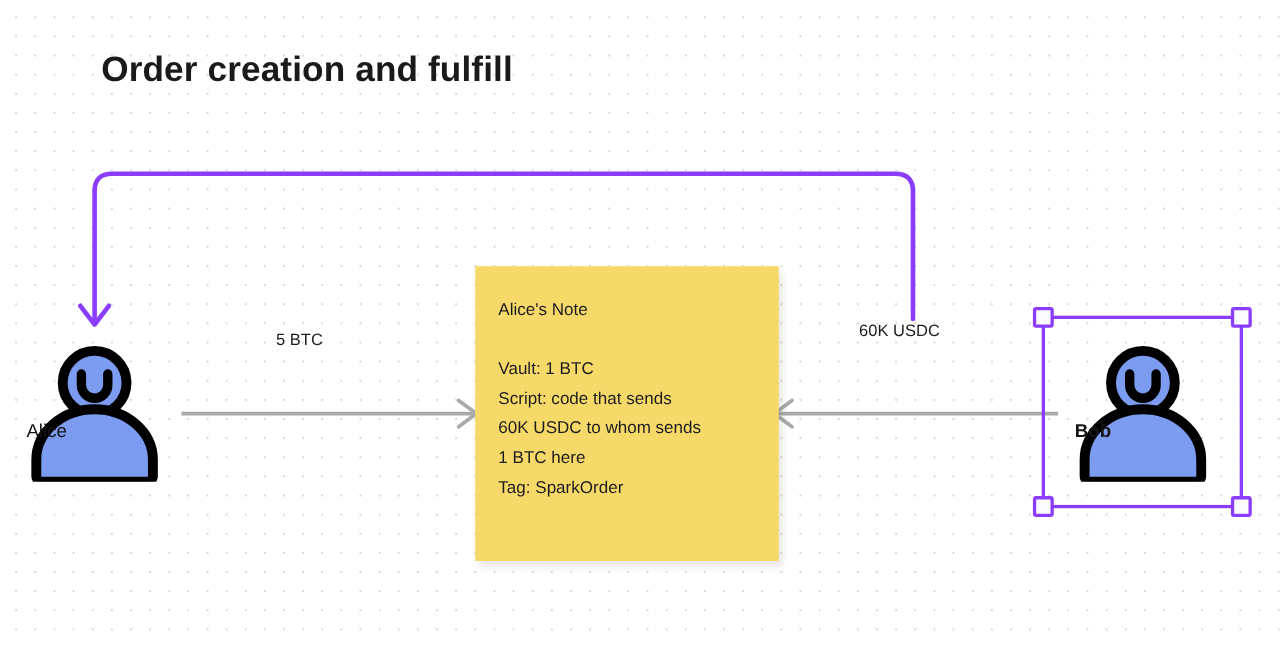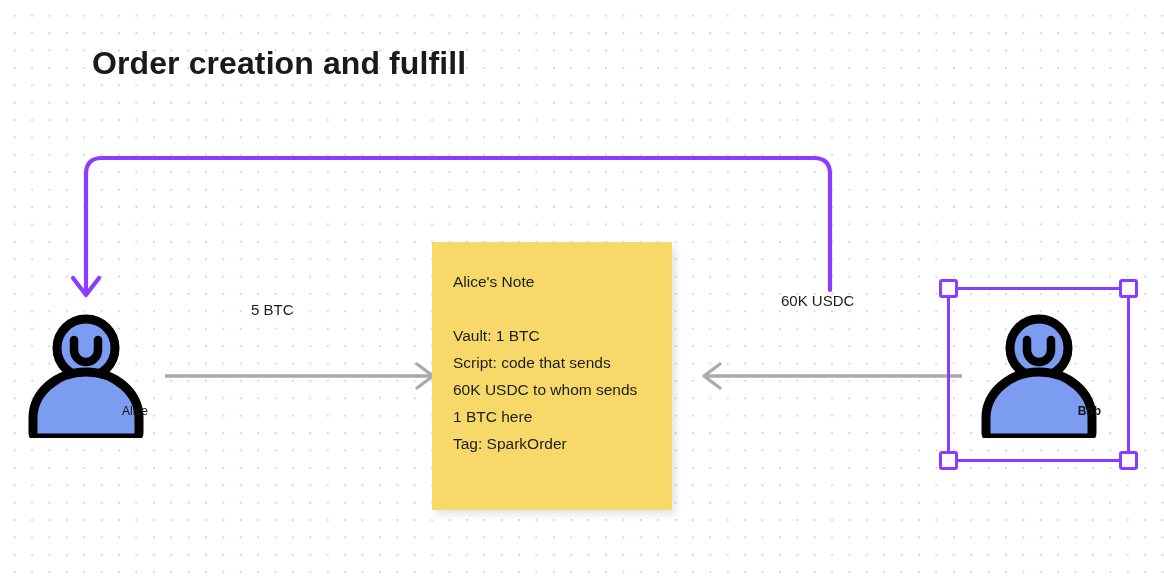--- a/index.html
+++ b/index.html
@@ -36,21 +36,21 @@
     letter-spacing: 0.1px;
     white-space: nowrap;
     font-weight: 700;
   }
 
   
   #note-card {
     position: absolute;
     left: 432px;
     top: 242px;
-    width: 240px;
+    width: 276px;
     height: 268px;
     background-color: #f7d96a;
     box-shadow: 4px 5px 7px rgba(0,0,0,0.10);
   }
   #note-body {
     position: absolute;
     left: 21px;
     top: 26px;
     right: 10px;
     font-size: 15.5px;
@@ -64,24 +64,24 @@
     position: absolute;
     width: 124px;
     height: 126px;
   }
   #actor-alice { left: 24px; top: 312px; }
   #actor-bob   { left: 977px; top: 312px; font-weight: bold; }
   .actor svg { display: block; width: 124px; height: 126px; }
   .actor-label {
     position: absolute;
     left: 0;
-    top: 92px;
+    top: 70px;
     width: 124px;
-    text-align: right;
-    font-size: 12px;
+    text-align: left;
+    font-size: 17px;
     color: #141414;
     pointer-events: none;
   }
 
   
   .gray-arrow {
     position: absolute;
   }
   #gray-arrow-left  { left: 165px; top: 360px; width: 272px; height: 32px; }
   #gray-arrow-right { left: 700px; top: 360px; width: 262px; height: 32px; }

